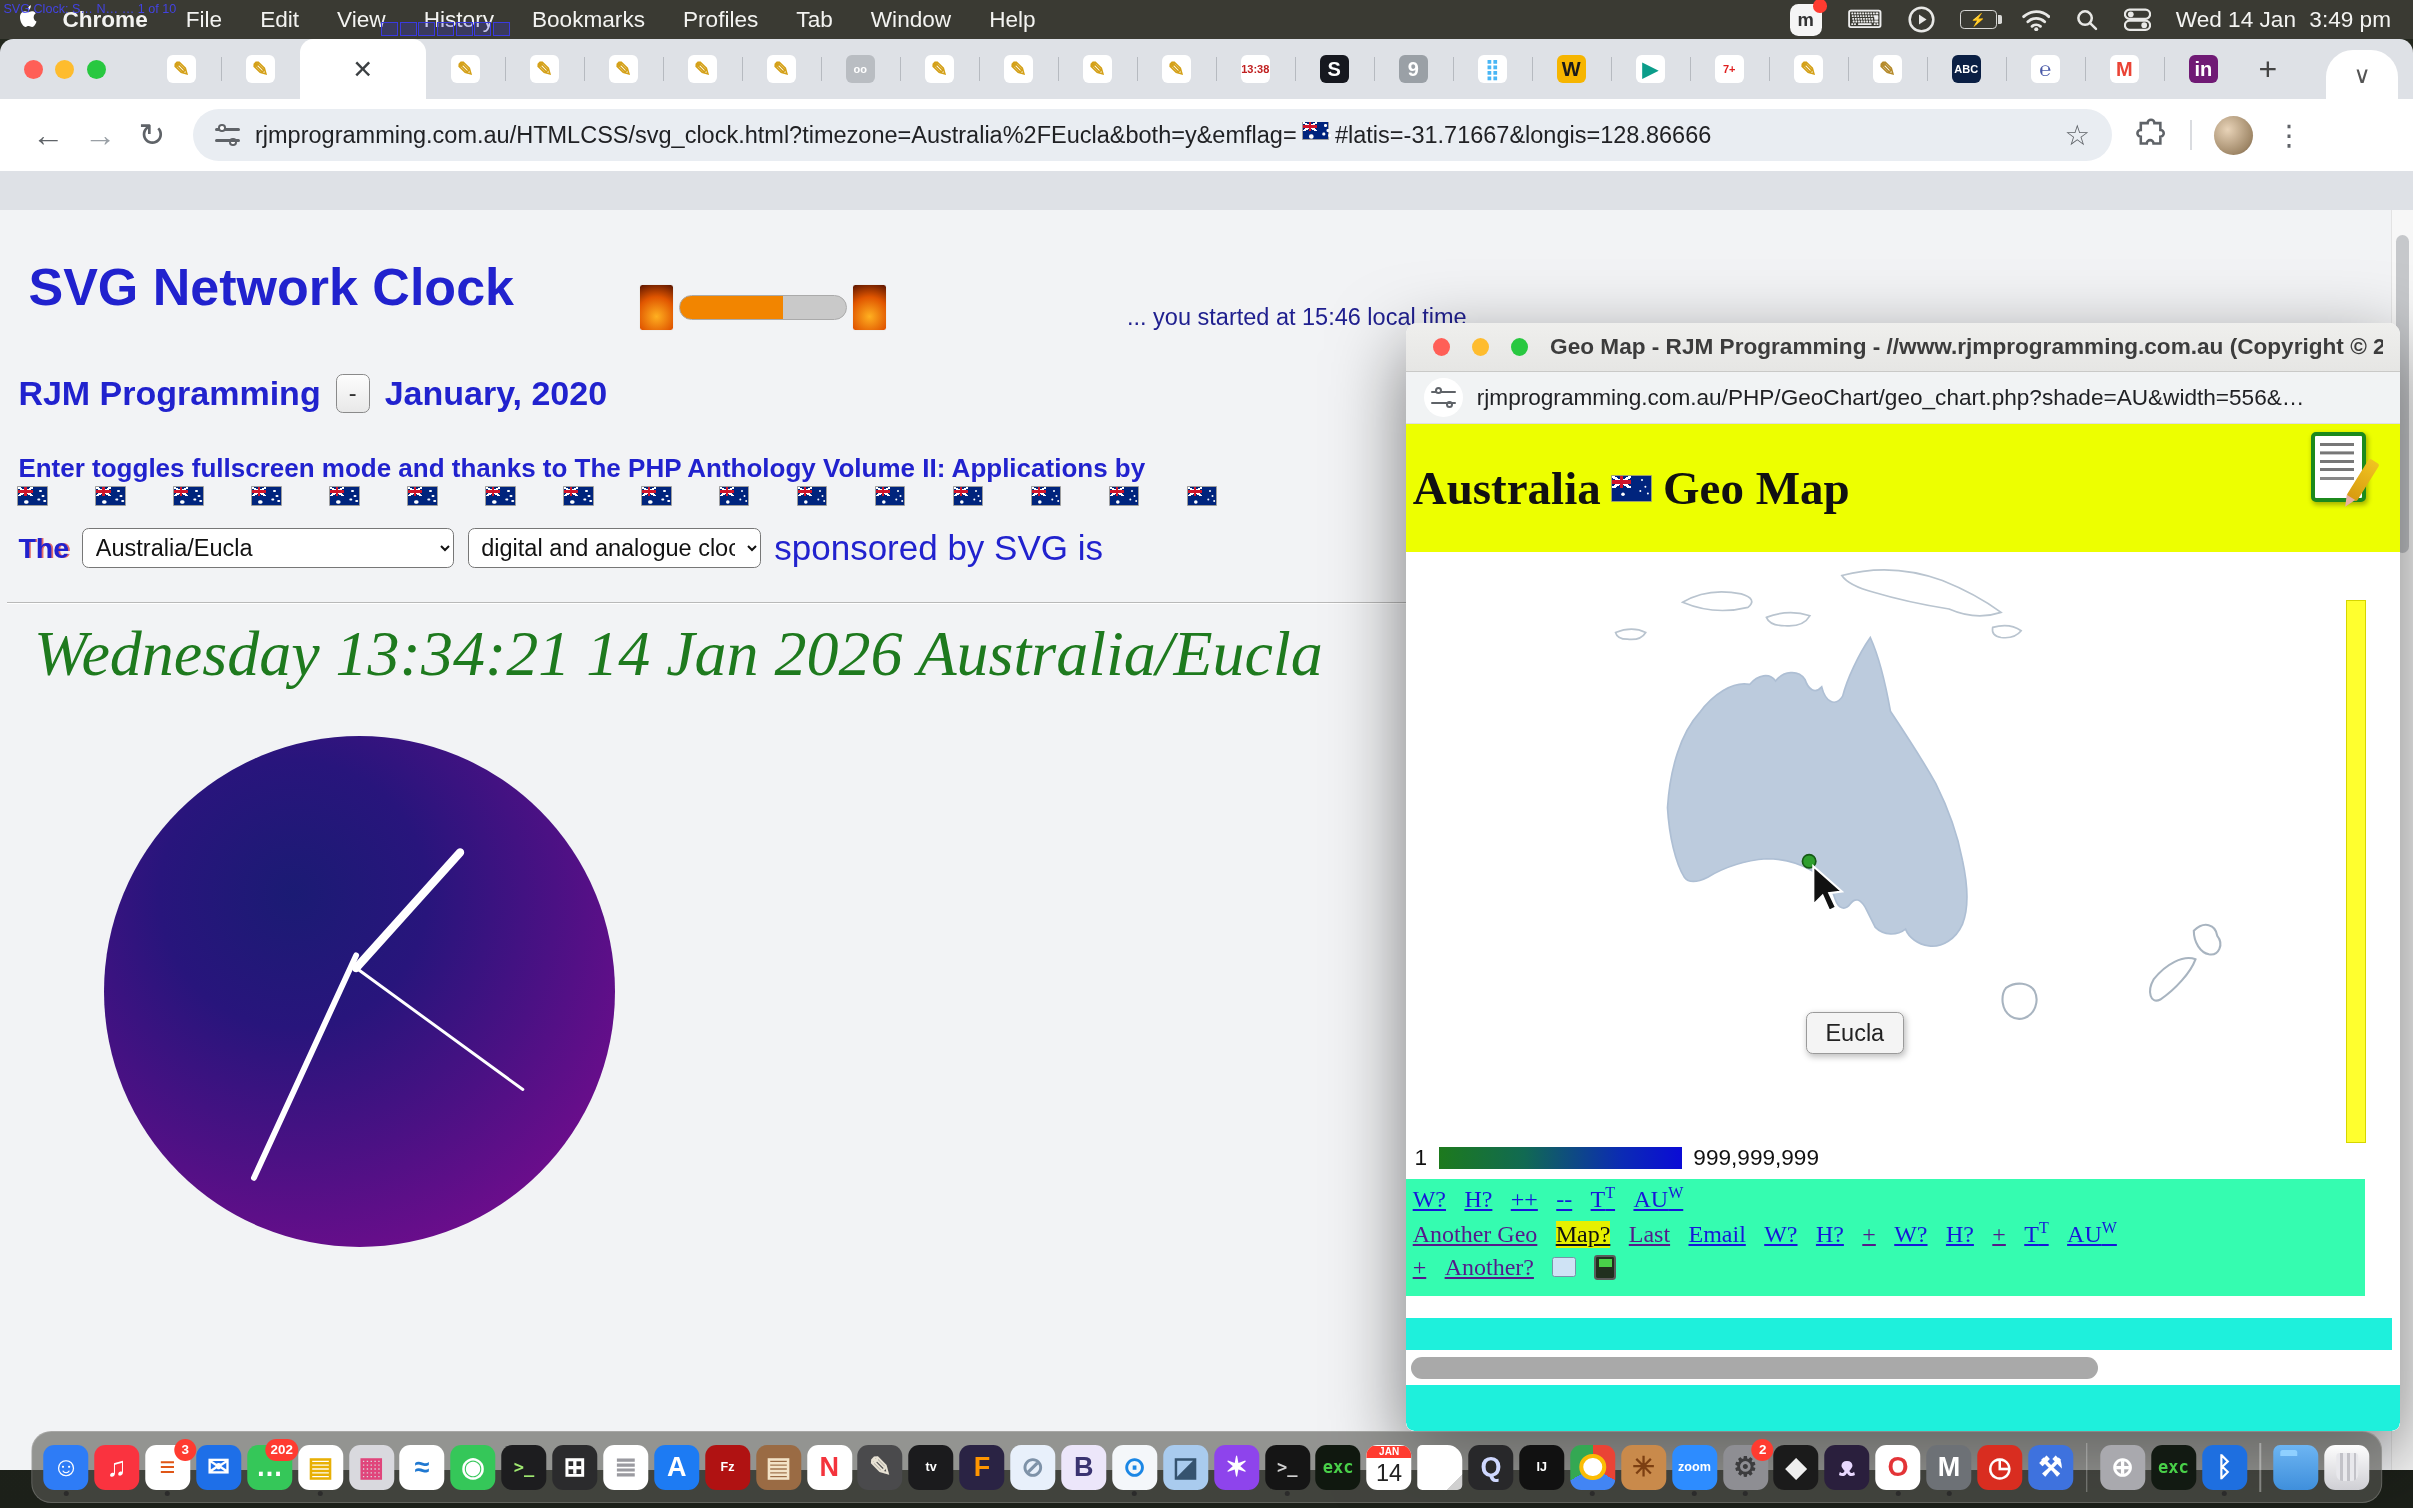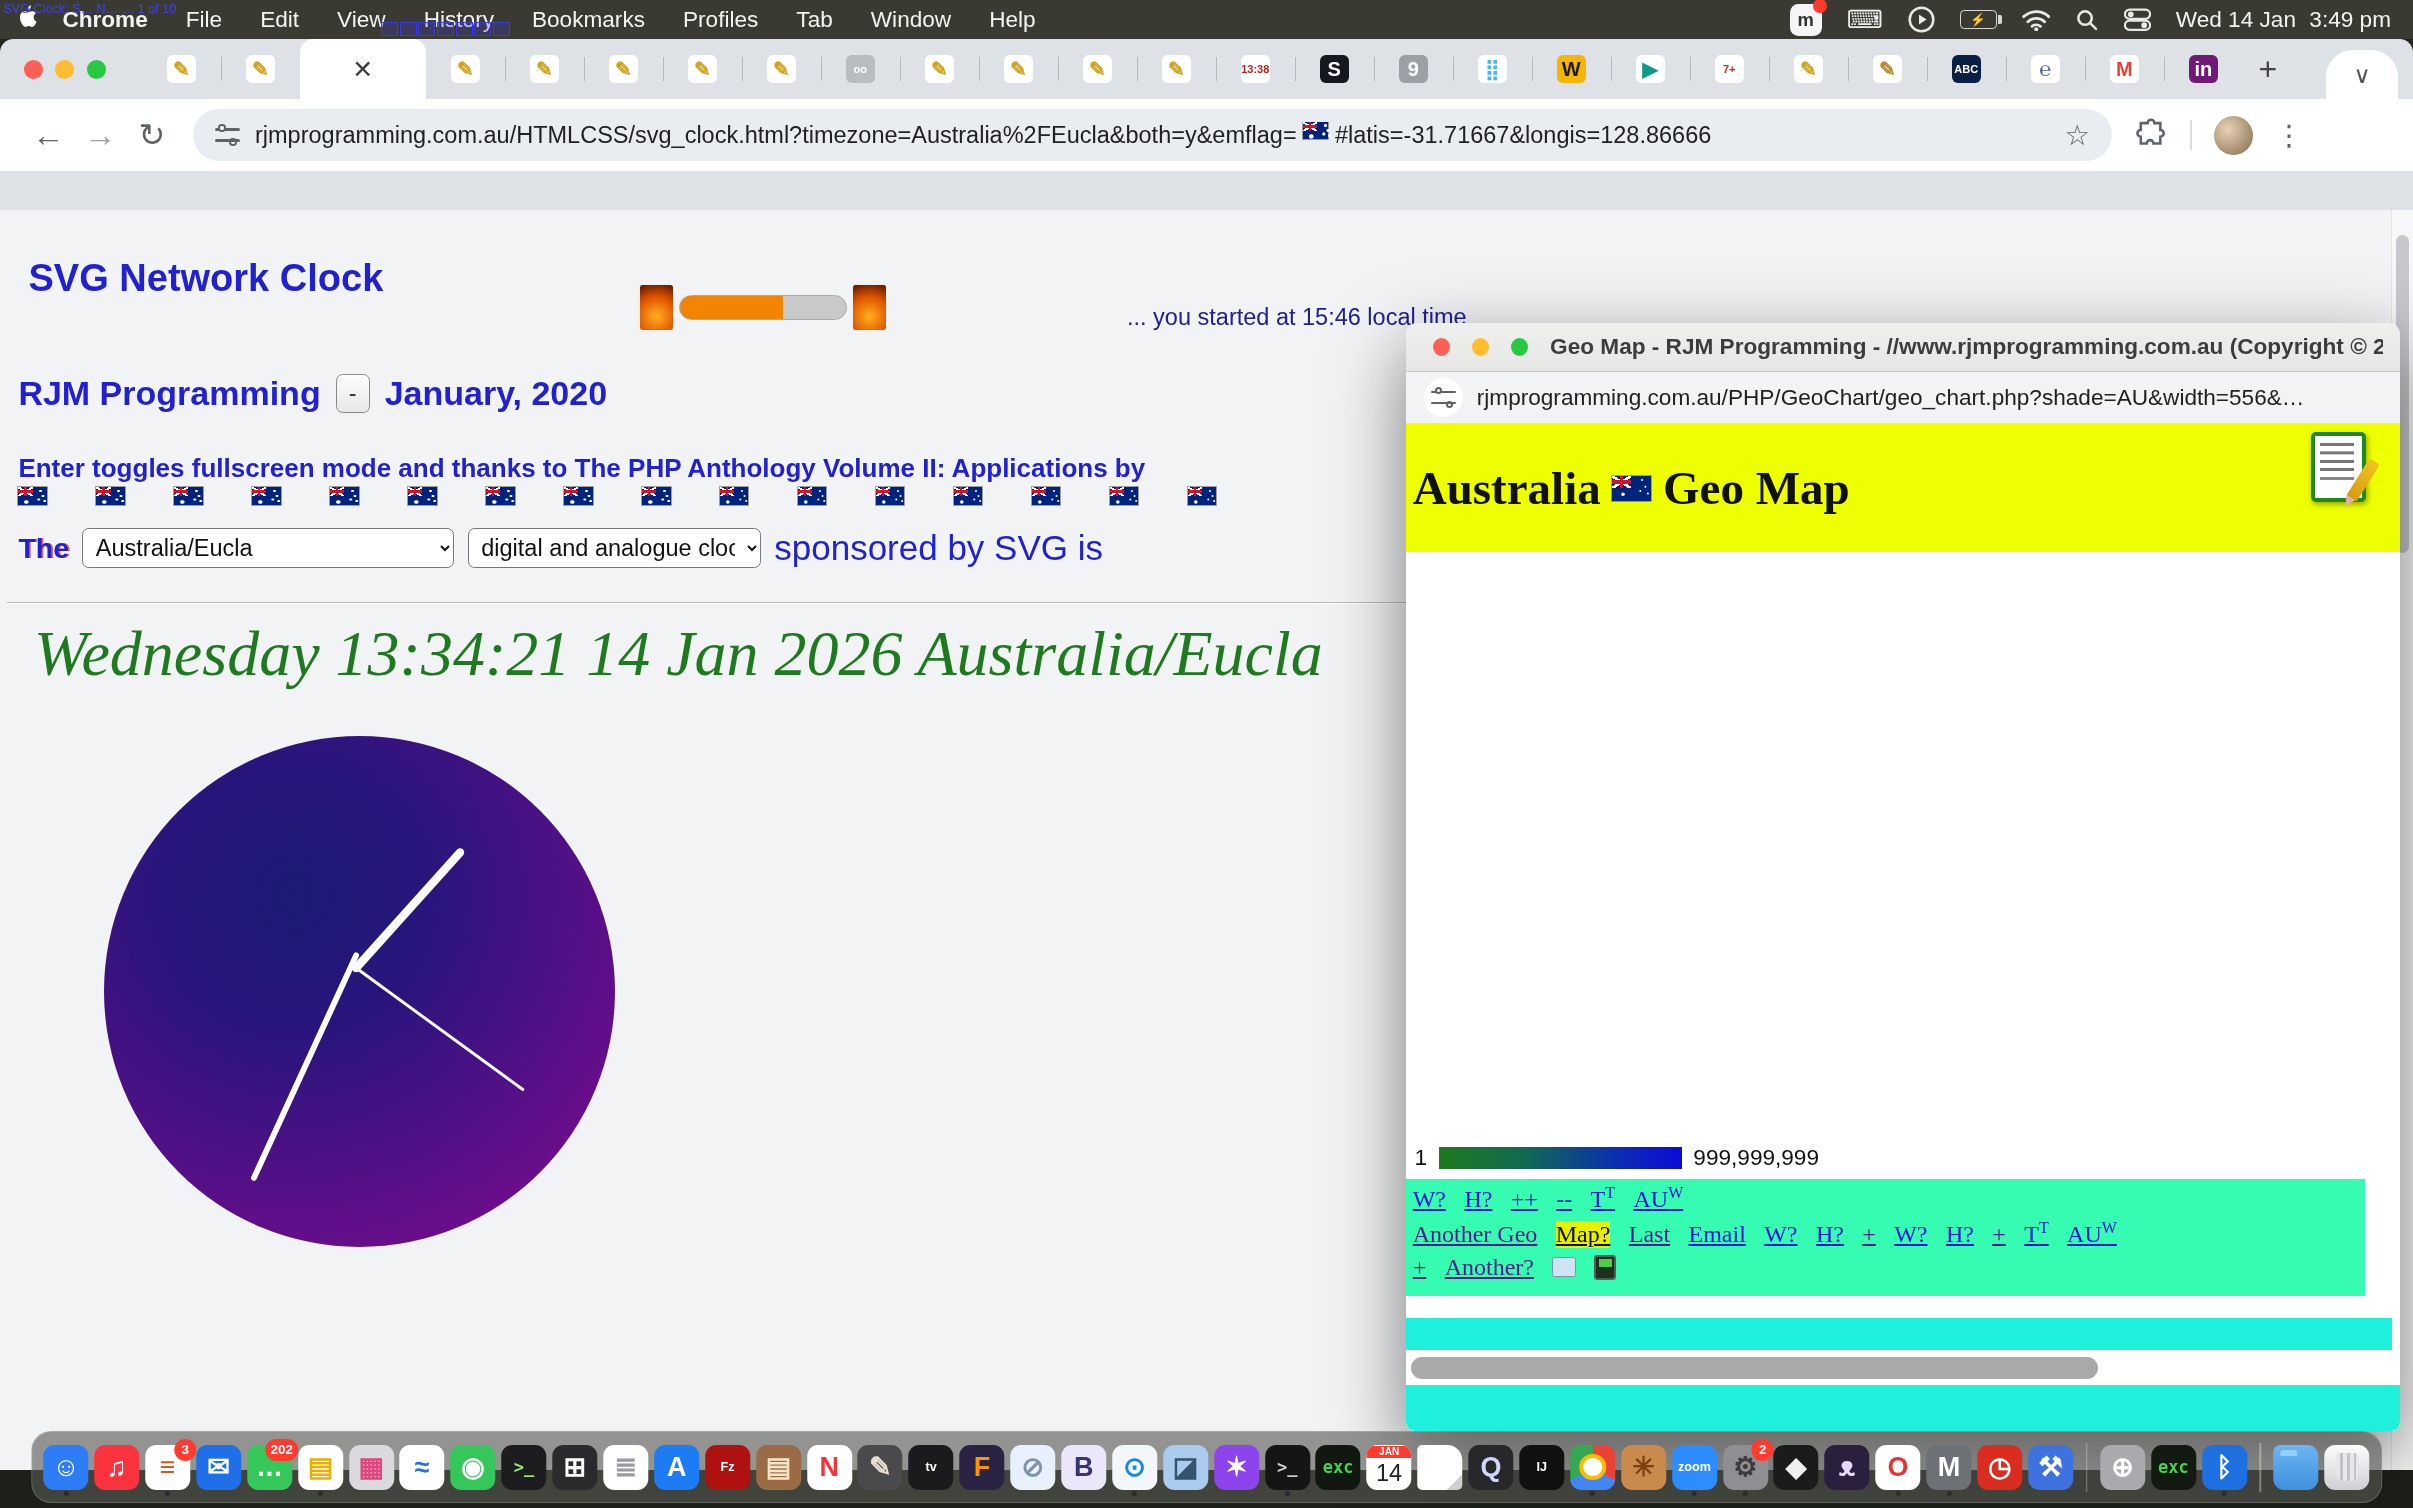--- a/index.html
+++ b/index.html
@@ -58,21 +58,21 @@
   .tune:before, .tune:after { content:""; position:absolute; left:0; right:0; height:2.5px; background:#5f6368; border-radius:1.7px; }
   .tune:before{ top:5.9px; } .tune:after{ bottom:5.9px; }
   .tune i, .tune b { position:absolute; width:7.5px; height:7.5px; border:2.5px solid #5f6368; border-radius:50%; background:#fff; }
   .tune i { top:1.7px; left:3.4px; } .tune b { bottom:1.7px; right:3.4px; }
 
   
   #content { position:absolute; left:0; top:171px; width:2413px; height:1260px; background:#f2f3f5; overflow:hidden; }
   #vscroll { position:absolute; right:0; top:0; width:22px; height:100%; background:#f7f7f7; border-left:0.8px solid #e3e3e3; }
   #vscroll i { position:absolute; left:4.2px; top:25px; width:12.6px; height:318px; background:#c6c8cb; border-radius:6.7px; }
 
-  #h1 { position:absolute; left:28.5px; top:47px; font-size:38px; font-weight:bold; color:#2122ce; }
+  #h1 { position:absolute; left:28.5px; top:47px; font-size:52px; font-weight:bold; color:#2122ce; }
   #progress { position:absolute; left:639px; top:74px; display:flex; align-items:center; gap:5px; }
   .firethumb { width:35px; height:47px; border-radius:3.4px; background:radial-gradient(circle at 50% 70%, #ffb020, #e05500 55%, #5a1400); border:1.7px solid #eee; }
   #pbar { width:168px; height:25px; border-radius:12.6px; background:linear-gradient(90deg,#f28500 0 62%, #c9c9c9 62%); border:0.8px solid #aaa; }
   #started { position:absolute; left:1127px; top:94px; font-size:23.5px; font-weight:normal; color:#20208f; }
   #rjmrow { position:absolute; left:18.4px; top:164px; display:flex; align-items:center; gap:15px; font-size:34px; font-weight:bold; color:#2122ce; }
   #minusbtn { width:34px; height:39px; border:1.7px solid #8a8a8a; border-radius:6.7px; background:linear-gradient(#fdfdfd,#e8e8e8); color:#333; font-size:23.5px; font-weight:normal; display:flex; align-items:center; justify-content:center; }
   #enterline { position:absolute; left:18.4px; top:243px; width:1383px; font-size:26px; font-weight:bold; color:#2122ce; white-space:nowrap; overflow:hidden; }
   #flagrow { position:absolute; left:18.4px; top:277px; width:1198px; display:flex; justify-content:space-between; }
   .auflag { width:28.5px; height:18.4px; background:#00247d; position:relative; box-shadow:0 0 0 0.8px #888; }
   .auflag .uj { position:absolute; left:0; top:0; width:14.2px; height:9.2px;
@@ -484,20 +484,55 @@
       <span class="auflag">
           <span class="uj"></span>
           <span class="stars"></span>
         </span>
       <span>Geo Map</span>
     </div>
     <div id="notepad">
         <span class="pencil"></span>
       </div>
 
+    <div id="p-map">
+      <svg width="994" height="590" viewBox="0 0 1186 704">
+
+        <g fill="#ffffff" stroke="#b9c4cf" stroke-width="2">
+          <path d="M330,60 q30,-18 70,-10 q20,6 8,16 q-40,10 -78,-6z"></path>
+          <path d="M430,78 q26,-10 52,-2 q-8,14 -30,12 q-18,0 -22,-10z"></path>
+          <path d="M520,28 q60,-16 120,6 q40,16 70,38 q-30,10 -62,-4 q-50,-8 -90,-20 q-30,-8 -38,-20z"></path>
+          <path d="M700,90 q20,-6 34,4 q-8,10 -24,8 q-12,-2 -10,-12z"></path>
+          <path d="M250,96 q20,-8 36,0 q-6,10 -22,8 q-12,0 -14,-8z"></path>
+        </g>
+
+        <path d="M312,305
+          C315,258 328,216 350,192 C366,170 390,154 410,158 C420,146 434,144 441,154
+          C450,142 468,140 476,152 C480,164 488,170 496,161 C500,178 512,186 521,172
+          C526,152 540,122 554,102 C563,122 572,156 578,190
+          C594,214 614,244 632,276 C646,304 658,336 664,368
+          C670,396 672,424 664,444 C656,462 640,472 624,470
+          C610,468 600,460 596,450 C586,458 570,458 560,448
+          C556,440 552,432 548,424 C542,414 536,412 530,420
+          C524,428 516,426 512,414 C508,400 498,388 484,380
+          C470,372 450,366 430,366 C405,368 380,376 360,388
+          C348,394 338,396 332,388 C322,372 314,340 312,305 Z" fill="#bccbdd" stroke="#aebfd4" stroke-width="2"></path>
+
+        <path d="M716,520 C728,512 744,514 750,524 C756,536 750,552 738,556 C726,560 714,552 712,538 C711,530 712,525 716,520 Z" fill="#ffffff" stroke="#a8b4c0" stroke-width="2.5"></path>
+
+        <path d="M940,452 C952,440 966,444 968,458 C976,468 970,482 958,480 C948,478 940,466 940,452 Z" fill="#ffffff" stroke="#a8b4c0" stroke-width="2.5"></path>
+        <path d="M892,510 C906,492 928,480 942,486 C936,502 918,522 900,534 C888,540 884,524 892,510 Z" fill="#ffffff" stroke="#a8b4c0" stroke-width="2.5"></path>
+
+        <circle cx="481" cy="369" r="8" fill="#2e9e2e" stroke="#155a15" stroke-width="2"></circle>
+
+        <path d="M486,375 l0,46 l11,-11 l8,18 l8,-4 l-8,-17 l15,-2 z" fill="#111" stroke="#fff" stroke-width="2.5"></path>
+      </svg>
+      <div id="tooltip">Eucla</div>
+      <div id="ybar" style="top:48px;height:543px"></div>
+    </div>
 
     <div id="p-legend">
       <span>1</span>
       <span id="grad"></span>
       <span>999,999,999</span>
     </div>
 
     <div id="p-links">
         <div class="linkrow">
           <a class="plink">W?</a>

